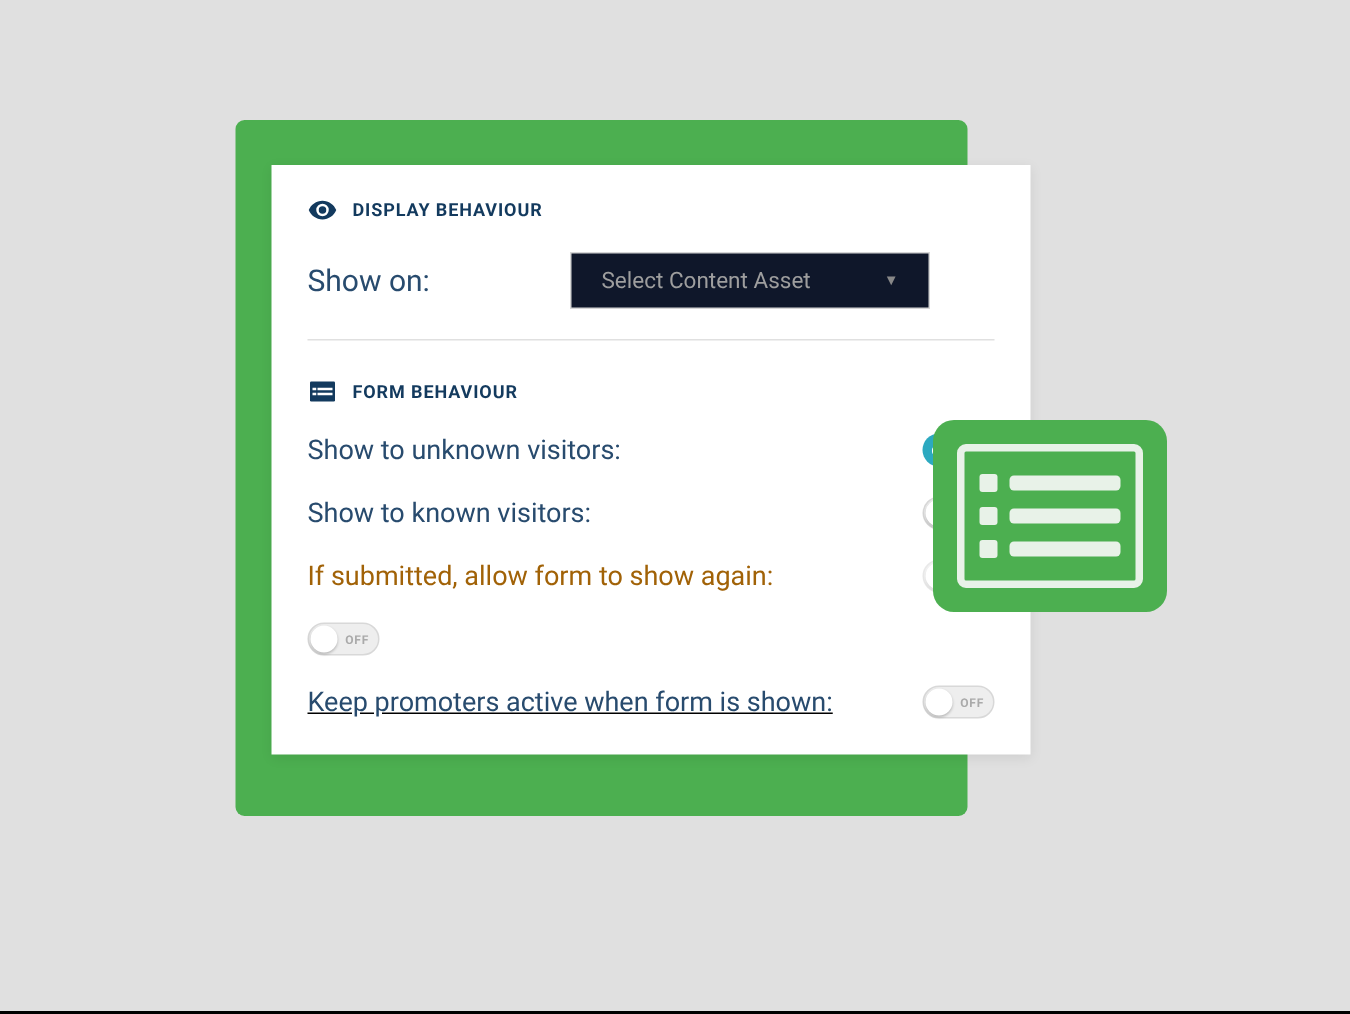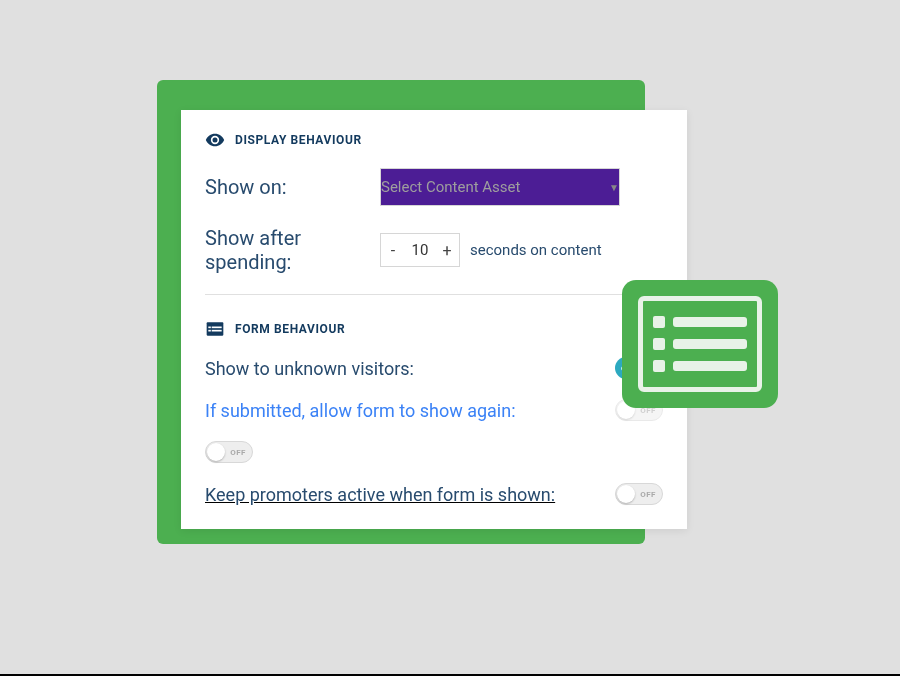--- a/index.html
+++ b/index.html
@@ -53,22 +53,22 @@
       font-size: 20px;
       color: #284b6e;
       width: 175px;
       flex-shrink: 0;
     }
     .select-box {
       display: flex;
       align-items: center;
       justify-content: space-between;
       border: 1px solid #d6d6d6;
-      background: #4c1d95;
-      padding: 8px 0;
+      background: #0f172a;
+      padding: 8px 20px;
       width: 240px;
       height: 38px;
       cursor: pointer;
     }
     .select-placeholder {
       color: #9e9e9e;
       font-size: 15px;
     }
     .chevron {
       color: #888;
@@ -113,21 +113,21 @@
       align-items: center;
       justify-content: space-between;
       margin-bottom: 20px;
     }
     .toggle-row:last-child { margin-bottom: 0; text-decoration: underline; }
     .toggle-label {
       font-size: 18px;
       color: #284b6e;
     }
     .toggle-label.disabled {
-      color: #3b82f6;
+      color: #a16207;
     }
     .toggle {
       width: 48px;
       height: 22px;
       border-radius: 11px;
       position: relative;
       display: flex;
       align-items: center;
       cursor: pointer;
     }
@@ -225,29 +225,20 @@
   </div>
 
   <div class="row">
     <span class="label">Show on:</span>
     <div class="select-box">
       <span class="select-placeholder">Select Content Asset</span>
       <span class="chevron">▼</span>
     </div>
   </div>
 
-  <div class="row">
-    <span class="label">Show after spending:</span>
-    <div class="stepper">
-      <span class="stepper-btn">-</span>
-      <span class="stepper-val">10</span>
-      <span class="stepper-btn">+</span>
-    </div>
-    <span class="suffix">seconds on content</span>
-  </div>
 
   <hr class="divider">
 
   <div class="section-header">
     <svg class="icon-svg" width="20" height="20" viewBox="0 0 24 24" fill="#133a5e">
       <rect x="2" y="4" width="20" height="16" rx="1" fill="#133a5e"></rect>
       <rect x="4" y="9" width="3" height="2" fill="#fff"></rect>
       <rect x="8" y="9" width="12" height="2" fill="#fff"></rect>
       <rect x="4" y="13" width="3" height="2" fill="#fff"></rect>
       <rect x="8" y="13" width="12" height="2" fill="#fff"></rect>
@@ -256,20 +247,27 @@
   </div>
 
   <div class="toggle-row">
     <span class="toggle-label">Show to unknown visitors:</span>
     <div class="toggle on">
       <span class="toggle-text">ON</span>
       <span class="toggle-knob"></span>
     </div>
   </div>
 
+  <div class="toggle-row">
+    <span class="toggle-label">Show to known visitors:</span>
+    <div class="toggle off">
+      <span class="toggle-knob"></span>
+      <span class="toggle-text">OFF</span>
+    </div>
+  </div>
 
   <div class="toggle-row">
     <span class="toggle-label disabled">If submitted, allow form to show again:</span>
     <div class="toggle off disabled">
       <span class="toggle-knob"></span>
       <span class="toggle-text">OFF</span>
     </div>
   </div>
 
   <div class="toggle-row">

